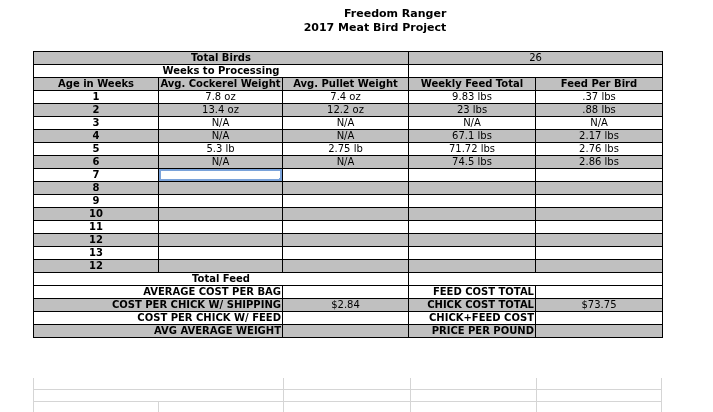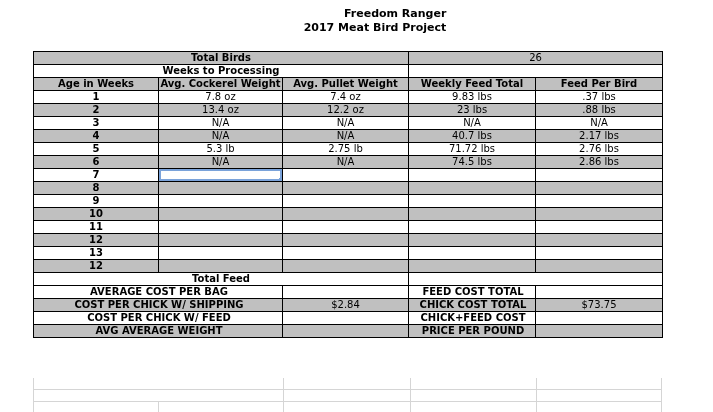--- a/index.html
+++ b/index.html
@@ -18,21 +18,21 @@
     border-collapse:collapse;table-layout:fixed;
   }
   td,th{
     border:1px solid #000;
     height:12px;padding:0 1px;
     font-size:10px;line-height:12px;font-weight:normal;
     text-align:center;vertical-align:middle;
     white-space:nowrap;overflow:hidden;
   }
   .b{font-weight:bold;}
-  .left{text-align:center;padding-left:3px;}
+  .left{text-align:right;padding-left:3px;}
   tr.gray td,tr.gray th{background:var(--header-fill,#c0c0c0);}
   td.selected{
     position:relative;
     box-shadow:inset 0 0 0 2px var(--selection-border,#7ba3da);
   }
   td.selected::after{
     content:"";position:absolute;right:0;bottom:0;width:3px;height:3px;
     background:var(--selection-border,#7ba3da);
   }
   .fl{position:absolute;background:var(--faint-grid,#d5d5d5);}
@@ -89,21 +89,21 @@
         <td class="b">3</td>
         <td>N/A</td>
         <td>N/A</td>
         <td>N/A</td>
         <td>N/A</td>
       </tr>
       <tr class="gray">
         <td class="b">4</td>
         <td>N/A</td>
         <td>N/A</td>
-        <td>40.7 lbs</td>
+        <td>67.1 lbs</td>
         <td>2.17 lbs</td>
       </tr>
       <tr>
         <td class="b">5</td>
         <td>5.3 lb</td>
         <td>2.75 lb</td>
         <td>71.72 lbs</td>
         <td>2.76 lbs</td>
       </tr>
       <tr class="gray">

